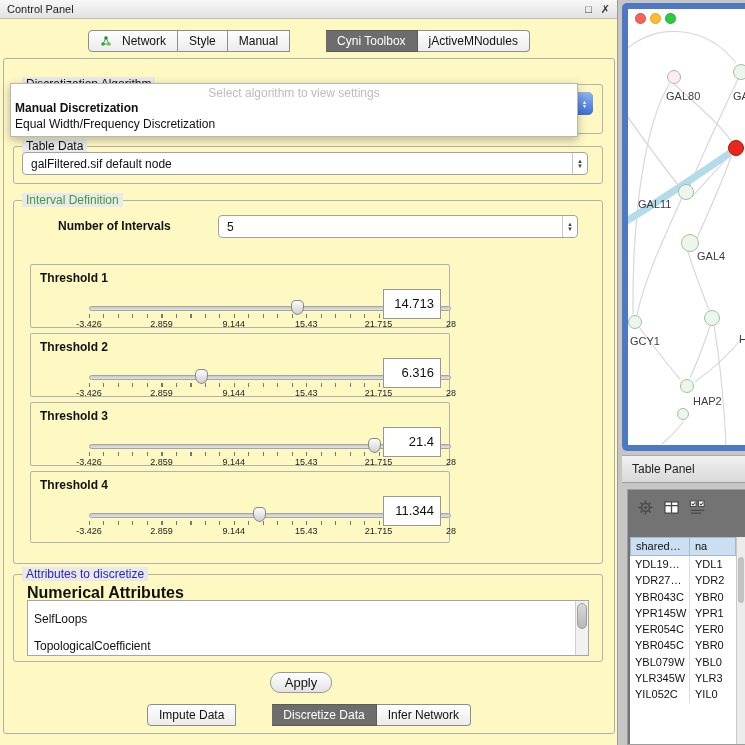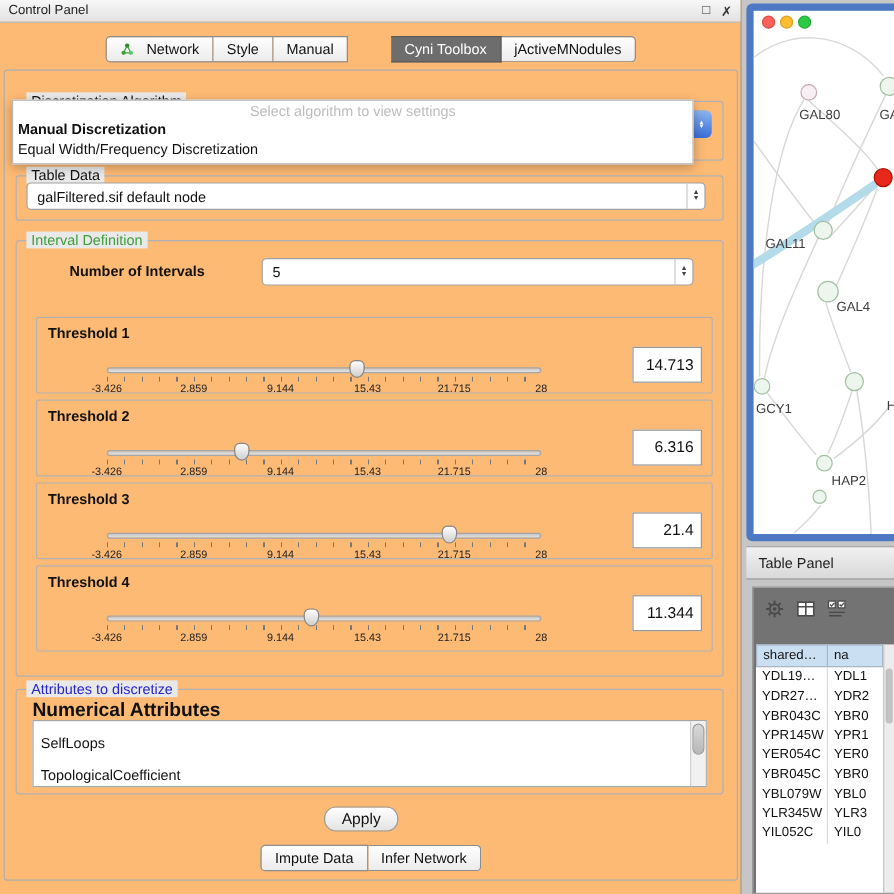--- a/index.html
+++ b/index.html
@@ -1,20 +1,20 @@
 <!DOCTYPE html>
 <html><head>
 <meta charset="utf-8">
 <style>
   * { margin:0; padding:0; box-sizing:border-box; }
   html,body { width:745px; height:745px; }
   body { position:relative; font-family:"Liberation Sans","DejaVu Sans",sans-serif; background:#c6c6c6; overflow:hidden; color:#111; }
 
   
-  .control-panel { position:absolute; left:0; top:0; width:618px; height:745px; background:#fdba74; border-right:1px solid #9b9b9b; }
+  .control-panel { position:absolute; left:0; top:0; width:618px; height:745px; background:#fef9c3; border-right:1px solid #9b9b9b; }
   .titlebar { position:absolute; left:0; top:0; width:100%; height:19px; background:linear-gradient(#f7f7f7,#e2e2e2); border-bottom:1px solid #bdbdbd; display:flex; align-items:center; padding:0 7px; font-size:11px; color:#222; }
   .titlebar .spacer { flex:1; }
   .win-btn { font-size:11px; color:#333; margin-left:9px; cursor:default; }
   .win-btn.close { font-weight:bold; }
 
   .tabrow { position:absolute; left:0; width:618px; display:flex; justify-content:center; }
   .tabrow.top { top:30px; }
   .tabrow.bottom { top:704px; }
   .tab { height:22px; display:flex; align-items:center; gap:10px; padding:0 11px; font-size:12px; background:linear-gradient(#fefefe,#ececec); border:1px solid #8d8d8d; border-left:none; white-space:nowrap; cursor:default; }
   .tab:first-child { border-left:1px solid #8d8d8d; border-radius:4px 0 0 4px; }
@@ -34,21 +34,21 @@
 
   .popup { position:absolute; left:10px; top:83px; width:568px; height:54px; background:#fff; border:1px solid #b7b7b7; box-shadow:0 3px 9px rgba(0,0,0,.28); z-index:60; }
   .popup .hint { text-align:center; color:#bcbcbc; font-size:12px; padding-top:2px; }
   .popup .opt { font-size:12px; padding:1px 4px; cursor:default; }
   .popup .opt.bold { font-weight:bold; }
 
   .combo-stub { position:absolute; left:556px; top:92px; width:37px; height:23px; background:#fff; border:1px solid #8fa4c2; border-radius:5px; z-index:10; }
   .combo-stub .cap { position:absolute; right:-1px; top:-1px; width:17px; height:23px; border-radius:0 5px 5px 0; background:linear-gradient(#8cb5f0,#3a6fd8); display:flex; flex-direction:column; align-items:center; justify-content:center; color:#fff; font-size:5px; line-height:4px; }
 
   
-  .threshold { position:absolute; left:30px; width:564px; border:1px solid #b2b2b2; border-radius:2px; }
+  .threshold { position:absolute; left:30px; width:420px; border:1px solid #b2b2b2; border-radius:2px; }
   .th-label { position:absolute; left:9px; top:6px; font-size:12px; font-weight:bold; }
   .slider { position:absolute; left:58px; top:34px; width:362px; height:30px; }
   .slider .track { position:absolute; left:0; top:7px; width:100%; height:5px; background:linear-gradient(#c6c6c6,#e3e3e3); border:1px solid #a5a5a5; border-radius:3px; }
   .slider .thumb { position:absolute; top:1px; width:13px; height:15px; background:linear-gradient(#fdfdfd,#cfcfcf); border:1px solid #878787; border-radius:6px 6px 8px 8px / 6px 6px 10px 10px; z-index:2; }
   .slider .ticks { position:absolute; left:0; top:15px; width:100%; height:4px;
       background:repeating-linear-gradient(to right,#777 0,#777 1px,transparent 1px,transparent 14.5px); }
   .slider .tick-label { position:absolute; top:20px; font-size:9px; color:#222; transform:translateX(-50%); white-space:nowrap; }
   .value-box { position:absolute; right:8px; top:24px; width:58px; height:30px; background:#fff; border:1px solid #979797; font-size:13px; text-align:right; line-height:28px; padding-right:6px; }
 
   
@@ -177,20 +177,23 @@
     <div class="vscroll">
       <div class="thumb"></div>
     </div>
   </div>
 
   <div class="apply-btn">Apply</div>
 
   <div class="tabrow bottom" id="bottom-tabs">
       <div class="tab">
         <span>Impute Data</span>
+      </div>
+      <div class="tab selected">
+        <span>Discretize Data</span>
       </div>
       <div class="tab">
         <span>Infer Network</span>
       </div>
     </div>
 <div class="threshold" style="top: 264px; height: 64px;">
       <div class="th-label">Threshold 1</div>
       <div class="slider">
         <div class="track"></div>
         <div class="thumb" style="left: 202.374px;"></div>

